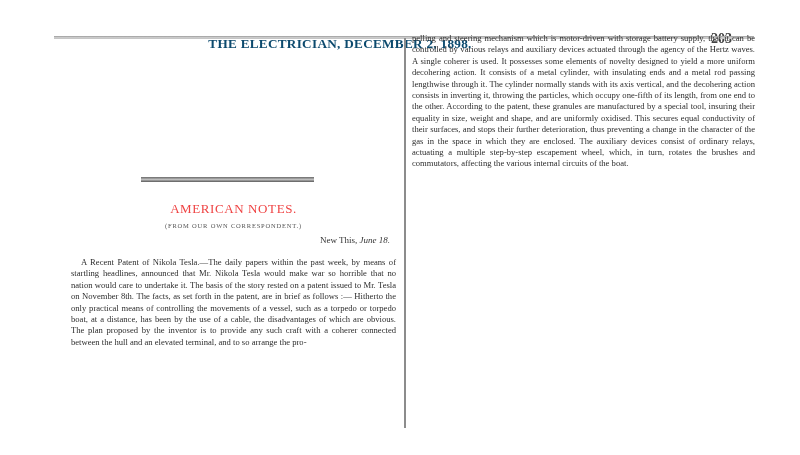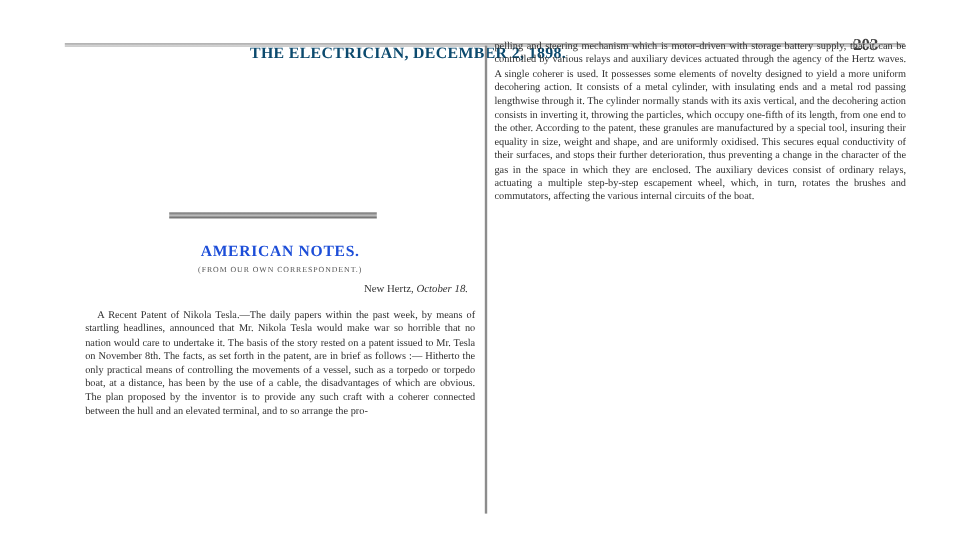--- a/index.html
+++ b/index.html
@@ -6,21 +6,21 @@
   body { width: 800px; height: 455px; position: relative; overflow: hidden; font-family: "Liberation Serif", "DejaVu Serif", serif; color: #2a2a2a; }
   .page { position: absolute; left: 0; top: 0; width: 800px; height: 455px; }
   .running-head { position: absolute; left: 120px; top: 20px; width: 640px; height: 16px; }
   .rh-title { position: absolute; left: 0; top: 16px; width: 440px; text-align: center; font-size: 13.2px; letter-spacing: 0.3px; font-weight: bold; color: #0c4a6e; white-space: nowrap; }
   .rh-page { position: absolute; left: 591px; top: 11px; font-size: 14px; font-weight: bold; color: #444; }
   .head-rule { position: absolute; left: 54px; top: 36px; width: 700px; height: 3px; background: linear-gradient(#9a9a9a, #d4d4d4 60%, #bcbcbc); }
   .col-divider { position: absolute; left: 404px; top: 38px; width: 2px; height: 390px; background: #8c8c8c; }
 
   .left-col { position: absolute; left: 71px; top: 38px; width: 325px; height: 390px; }
   .section-rule { position: absolute; left: 70px; top: 139px; width: 173px; height: 5px; background: linear-gradient(#6a6a6a, #bdbdbd 50%, #5a5a5a); }
-  .section-title { position: absolute; left: 0; top: 163px; width: 325px; text-align: center; font-size: 13px; font-weight: bold; letter-spacing: 0.6px; color: #1d4ed8; }
+  .section-title { position: absolute; left: 0; top: 163px; width: 325px; text-align: center; font-size: 13px; font-weight: normal; letter-spacing: 0.6px; color: #ef4444; }
   .section-sub { position: absolute; left: 0; top: 184px; width: 325px; text-align: center; font-size: 6.5px; letter-spacing: 0.8px; color: #555; text-transform: uppercase; }
   .dateline { position: absolute; right: 6px; top: 197px; font-size: 9px; color: #333; }
   .dateline .date { font-style: italic; }
 
   .body-text { font-size: 8.6px; line-height: 11.4px; text-align: justify; color: #2d2d2d; margin: 0; }
   .left-body { position: absolute; left: 0; top: 219px; width: 325px; text-indent: 10px; }
   .left-body .lead { font-weight: normal; }
   .right-body { position: absolute; left: 412px; top: 33px; width: 343px; }
 </style>
 </head>
@@ -32,20 +32,20 @@
     <div class="rh-page">203</div>
   </div>
   <div class="head-rule"></div>
   <div class="col-divider"></div>
 
   <div class="left-col">
     <div class="section-rule"></div>
     <div class="section-title">AMERICAN NOTES.</div>
     <div class="section-sub">(FROM OUR OWN CORRESPONDENT.)</div>
     <div class="dateline">
-      <span>New Hertz,</span>
-      <span class="date">October 18.</span>
+      <span>New This,</span>
+      <span class="date">June 18.</span>
     </div>
     <p class="body-text left-body"><span class="lead">A Recent Patent of Nikola Tesla.</span><span>—The daily papers within the past week, by means of startling headlines, announced that Mr. Nikola Tesla would make war so horrible that no nation would care to undertake it. The basis of the story rested on a patent issued to Mr. Tesla on November 8th. The facts, as set forth in the patent, are in brief as follows :— Hitherto the only practical means of controlling the movements of a vessel, such as a torpedo or torpedo boat, at a distance, has been by the use of a cable, the disadvantages of which are obvious. The plan proposed by the inventor is to provide any such craft with a coherer connected between the hull and an elevated terminal, and to so arrange the pro-</span></p>
   </div>
 
   <p class="body-text right-body">pelling and steering mechanism which is motor-driven with storage battery supply, that it can be controlled by various relays and auxiliary devices actuated through the agency of the Hertz waves. A single coherer is used. It possesses some elements of novelty designed to yield a more uniform decohering action. It consists of a metal cylinder, with insulating ends and a metal rod passing lengthwise through it. The cylinder normally stands with its axis vertical, and the decohering action consists in inverting it, throwing the particles, which occupy one-fifth of its length, from one end to the other. According to the patent, these granules are manufactured by a special tool, insuring their equality in size, weight and shape, and are uniformly oxidised. This secures equal conductivity of their surfaces, and stops their further deterioration, thus preventing a change in the character of the gas in the space in which they are enclosed. The auxiliary devices consist of ordinary relays, actuating a multiple step-by-step escapement wheel, which, in turn, rotates the brushes and commutators, affecting the various internal circuits of the boat.</p>
 </div>
 
 </body></html>

